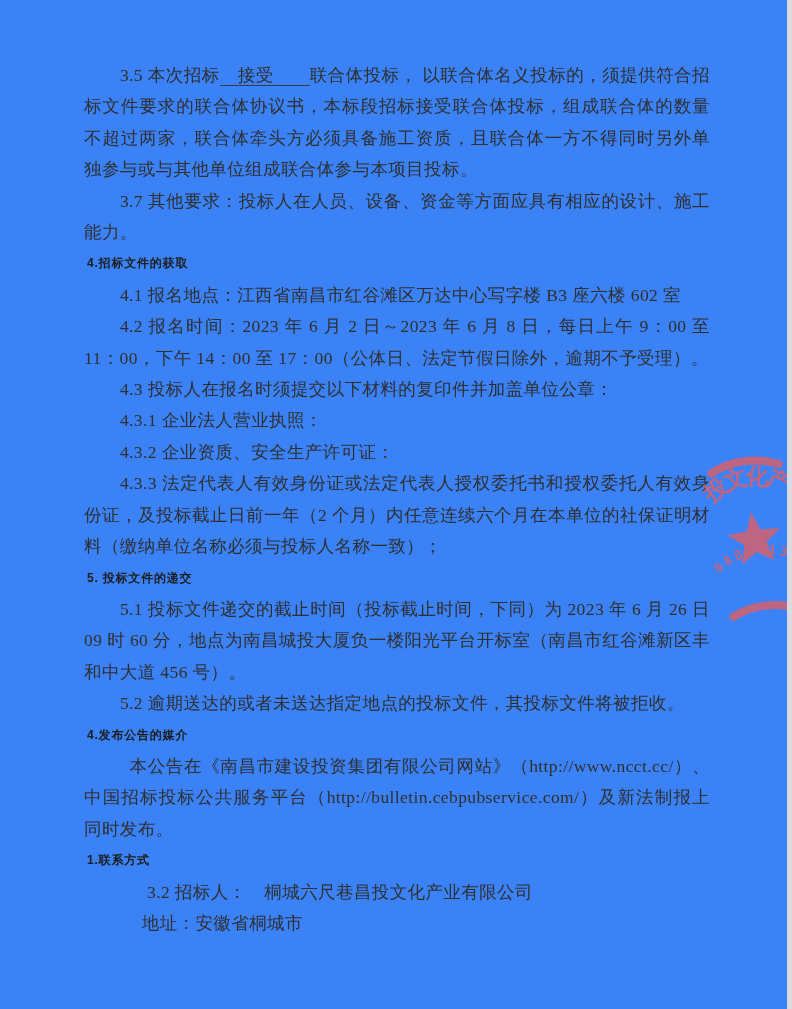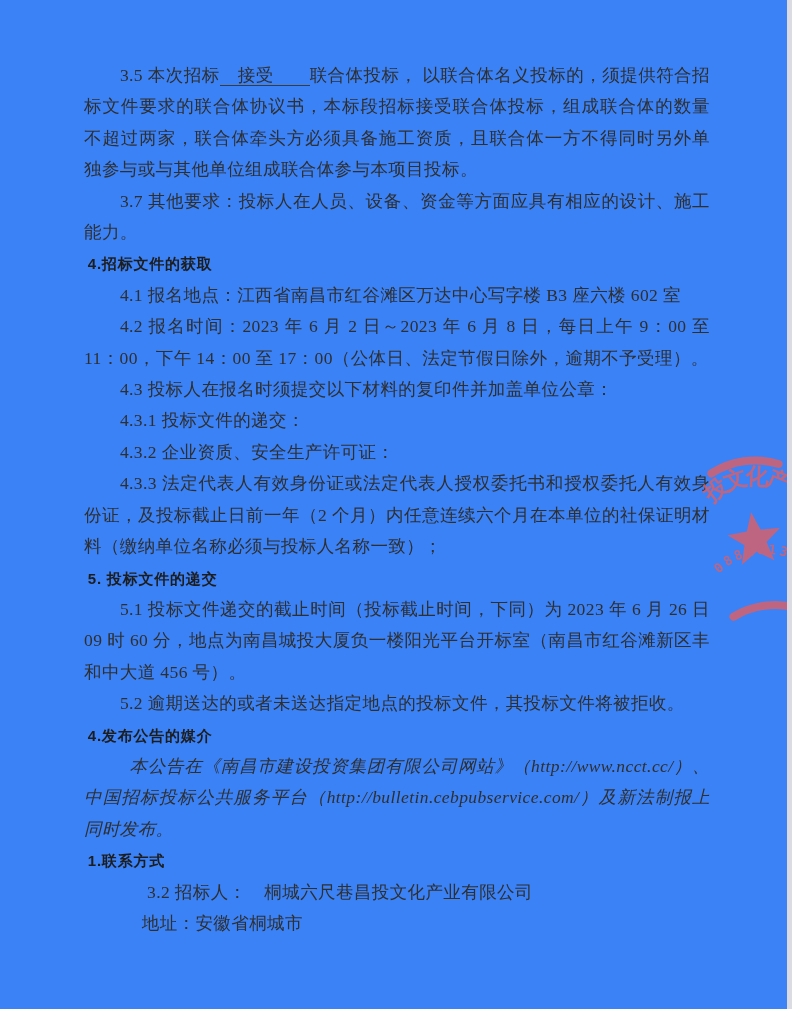--- a/index.html
+++ b/index.html
@@ -7,26 +7,26 @@
     position:relative;width:792px;height:1009px;background:#3b82f6;overflow:hidden;
     font-family:"Liberation Serif","DejaVu Serif",serif;
   }
   .content{
     position:absolute;left:84px;top:60px;width:626px;
     font-size:17.5px;line-height:31.4px;letter-spacing:0.4px;
     color:#2f2f2f;text-align:justify;overflow-wrap:break-word;
   }
   .content p,.content h2{margin:0;padding:0;}
   p.body{text-indent:2.05em;}
-  p.ind26{text-indent:2.6em;font-style:italic;}
+  p.ind26{text-indent:2.6em;}
   p.ind36{text-indent:3.6em;}
   p.ind33{text-indent:3.3em;}
   .hd{
     font-family:"Liberation Sans","DejaVu Sans",sans-serif;
-    font-size:15px;font-weight:bold;color:#1d1d1d;
+    font-size:12px;font-weight:bold;color:#1d1d1d;
     letter-spacing:0.8px;text-indent:0.25em;text-align:left;
   }
   .u{border-bottom:1.6px solid #3b3b3b;}
   .seal{position:absolute;left:653px;top:444px;opacity:0.85;}
   .seal .rim{fill:none;stroke-linecap:round;}
   .seal .arcchar{
     font-family:"DejaVu Serif","Liberation Serif",serif;
     font-size:23px;font-weight:bold;text-anchor:middle;
   }
   .seal .serial{
@@ -42,21 +42,21 @@
   <div class="content">
 
     <p class="body"><span>3.5 本次招标</span><span class="u">　接受　　</span><span>联合体投标， 以联合体名义投标的，须提供符合招标文件要求的联合体协议书，本标段招标接受联合体投标，组成联合体的数量不超过两家，联合体牵头方必须具备施工资质，且联合体一方不得同时另外单独参与或与其他单位组成联合体参与本项目投标。</span></p>
 
     <p class="body">3.7 其他要求：投标人在人员、设备、资金等方面应具有相应的设计、施工能力。</p>
 
     <h2 class="hd">4.招标文件的获取</h2>
     <p class="body">4.1 报名地点：江西省南昌市红谷滩区万达中心写字楼 B3 座六楼 602 室</p>
     <p class="body">4.2 报名时间：2023 年 6 月 2 日～2023 年 6 月 8 日，每日上午 9：00 至 11：00，下午 14：00 至 17：00（公体日、法定节假日除外，逾期不予受理）。</p>
     <p class="body">4.3 投标人在报名时须提交以下材料的复印件并加盖单位公章：</p>
-    <p class="body">4.3.1 投标文件的递交：</p>
+    <p class="body">4.3.1 企业法人营业执照：</p>
     <p class="body">4.3.2 企业资质、安全生产许可证：</p>
     <p class="body">4.3.3 法定代表人有效身份证或法定代表人授权委托书和授权委托人有效身份证，及投标截止日前一年（2 个月）内任意连续六个月在本单位的社保证明材料（缴纳单位名称必须与投标人名称一致）；</p>
 
     <h2 class="hd">5.  投标文件的递交</h2>
     <p class="body">5.1 投标文件递交的截止时间（投标截止时间，下同）为 2023 年 6 月 26 日 09 时 60 分，地点为南昌城投大厦负一楼阳光平台开标室（南昌市红谷滩新区丰和中大道 456 号）。</p>
     <p class="body">5.2 逾期送达的或者未送达指定地点的投标文件，其投标文件将被拒收。</p>
 
     <h2 class="hd">4.发布公告的媒介</h2>
     <p class="ind26">本公告在《南昌市建设投资集团有限公司网站》（http://www.ncct.cc/）、中国招标投标公共服务平台（http://bulletin.cebpubservice.com/）及新法制报上同时发布。</p>
 

